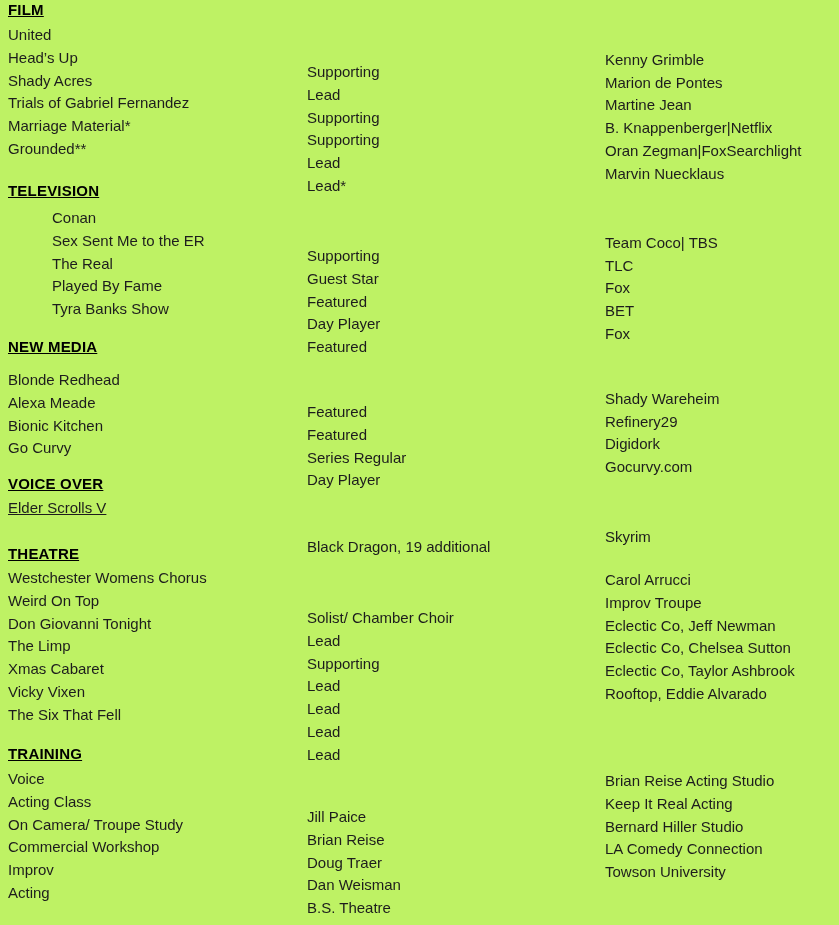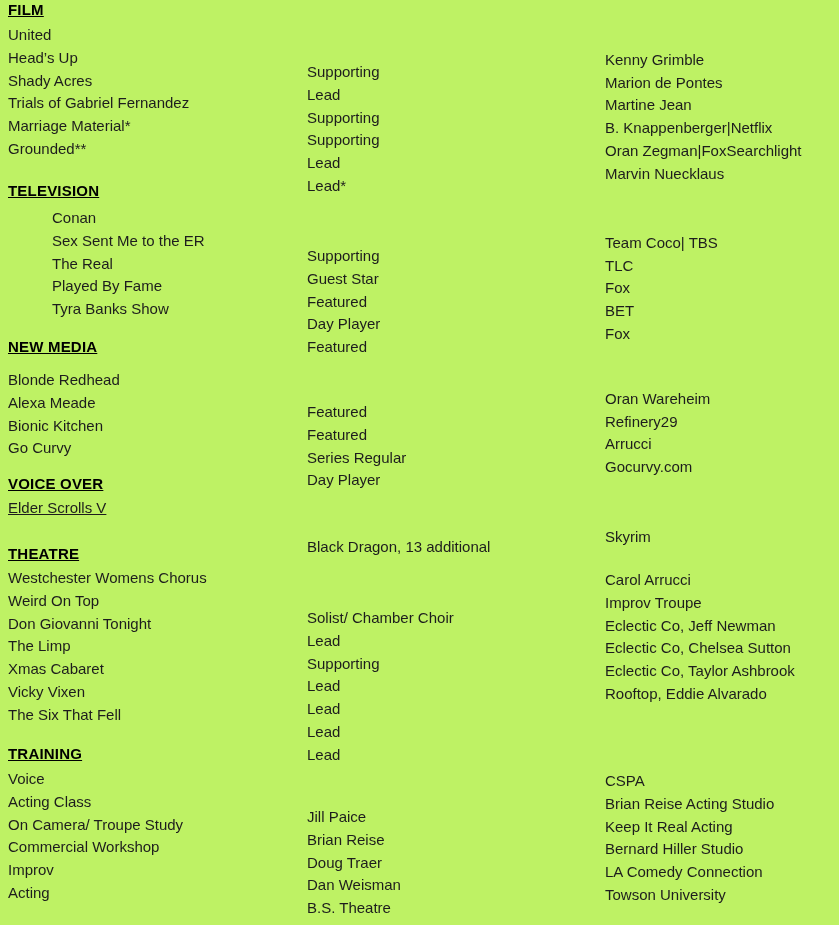--- a/index.html
+++ b/index.html
@@ -108,33 +108,33 @@
         <div class="line">Go Curvy</div>
       </div>
       <div class="col col-2" style="top: 365px;">
         <div class="line">Featured</div>
         <div class="line">Featured</div>
         <div class="line">Series Regular</div>
         <div class="line">Day Player</div>
       </div>
       <div class="col col-3" style="top: 365px;">
         <div class="line"></div>
-        <div class="line">Oran Wareheim</div>
+        <div class="line">Shady Wareheim</div>
         <div class="line">Refinery29</div>
-        <div class="line">Arrucci</div>
+        <div class="line">Digidork</div>
         <div class="line">Gocurvy.com</div>
       </div>
     </div>
     <div class="sec" id="sec-voice_over">
       <div class="sec-title" style="top: 475px;">VOICE OVER</div>
       <div class="col col-1" style="top: 497px; text-decoration: underline;">
         <div class="line">Elder Scrolls V</div>
       </div>
       <div class="col col-2" style="top: 500px;">
-        <div class="line">Black Dragon, 13 additional</div>
+        <div class="line">Black Dragon, 19 additional</div>
       </div>
       <div class="col col-3" style="top: 503px;">
         <div class="line"></div>
         <div class="line">Skyrim</div>
       </div>
     </div>
     <div class="sec" id="sec-theatre">
       <div class="sec-title" style="top: 545px;">THEATRE</div>
       <div class="col col-1" style="top: 567px;">
         <div class="line">Westchester Womens Chorus</div>
@@ -174,21 +174,20 @@
         <div class="line">Acting</div>
       </div>
       <div class="col col-2" style="top: 770px;">
         <div class="line">Jill Paice</div>
         <div class="line">Brian Reise</div>
         <div class="line">Doug Traer</div>
         <div class="line">Dan Weisman</div>
         <div class="line">B.S. Theatre</div>
       </div>
       <div class="col col-3" style="top: 770px;">
-        <div class="line">CSPA</div>
         <div class="line">Brian Reise Acting Studio</div>
         <div class="line">Keep It Real Acting</div>
         <div class="line">Bernard Hiller Studio</div>
         <div class="line">LA Comedy Connection</div>
         <div class="line">Towson University</div>
       </div>
     </div>
   </div>
 
 </body></html>

